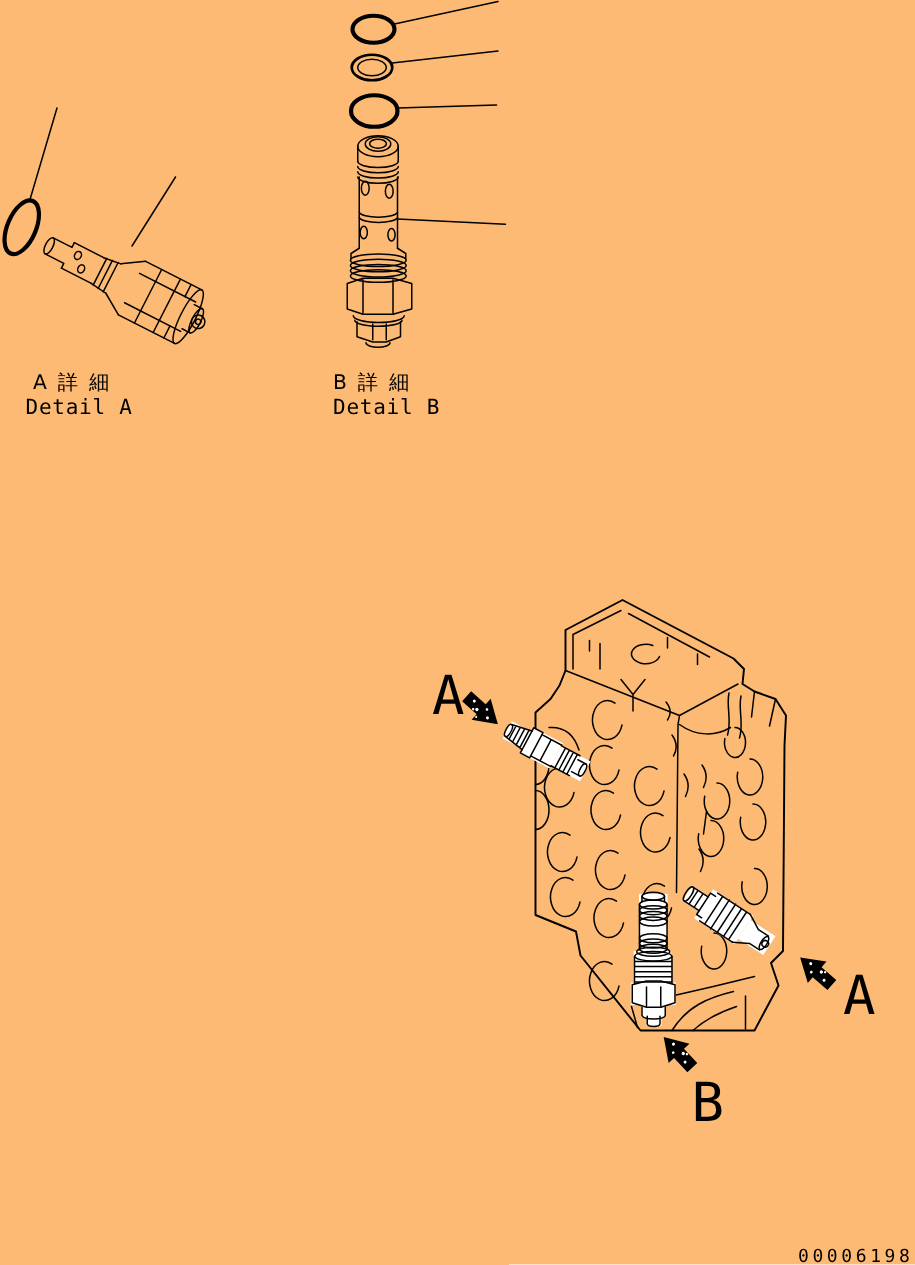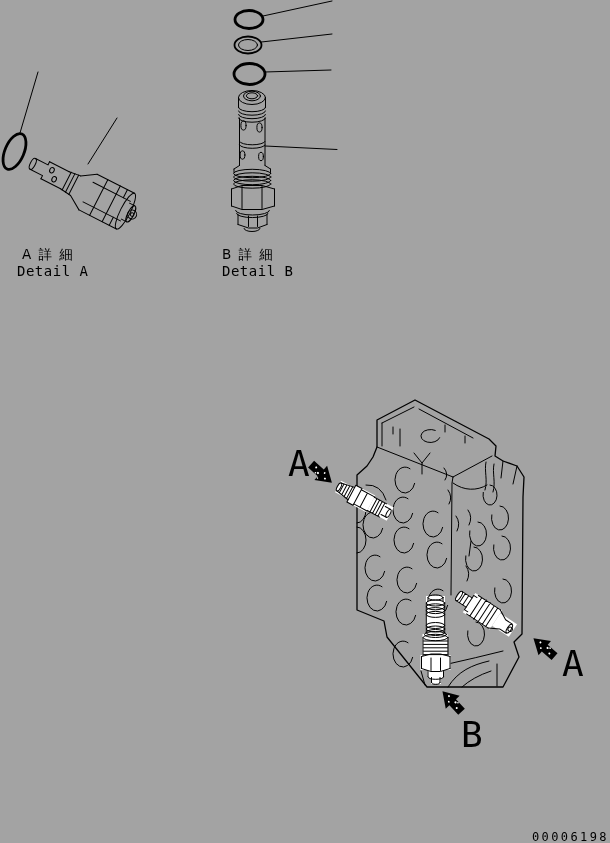--- a/index.html
+++ b/index.html
@@ -1,17 +1,17 @@
 <!DOCTYPE html>
 <html><head>
 <meta charset="utf-8">
 <style>
   html,body{margin:0;padding:0;background:#ffffff;}
   .canvas{
-    position:relative;width:610px;height:843px;background:#a3a3a3;overflow:hidden;
+    position:relative;width:610px;height:843px;background:#fdba74;overflow:hidden;
     font-family:"DejaVu Sans Mono","Liberation Mono",monospace;
   }
   .canvas svg{position:absolute;left:0;top:0;}
   svg text{fill:#000000;}
   .jp-label{
     font-size:13.5px;letter-spacing:1.5px;
     font-family:"DejaVu Sans","Liberation Sans",sans-serif;
   }
   .en-label{font-size:14px;letter-spacing:0.5px;}
   .view-letter{font-size:36px;}

